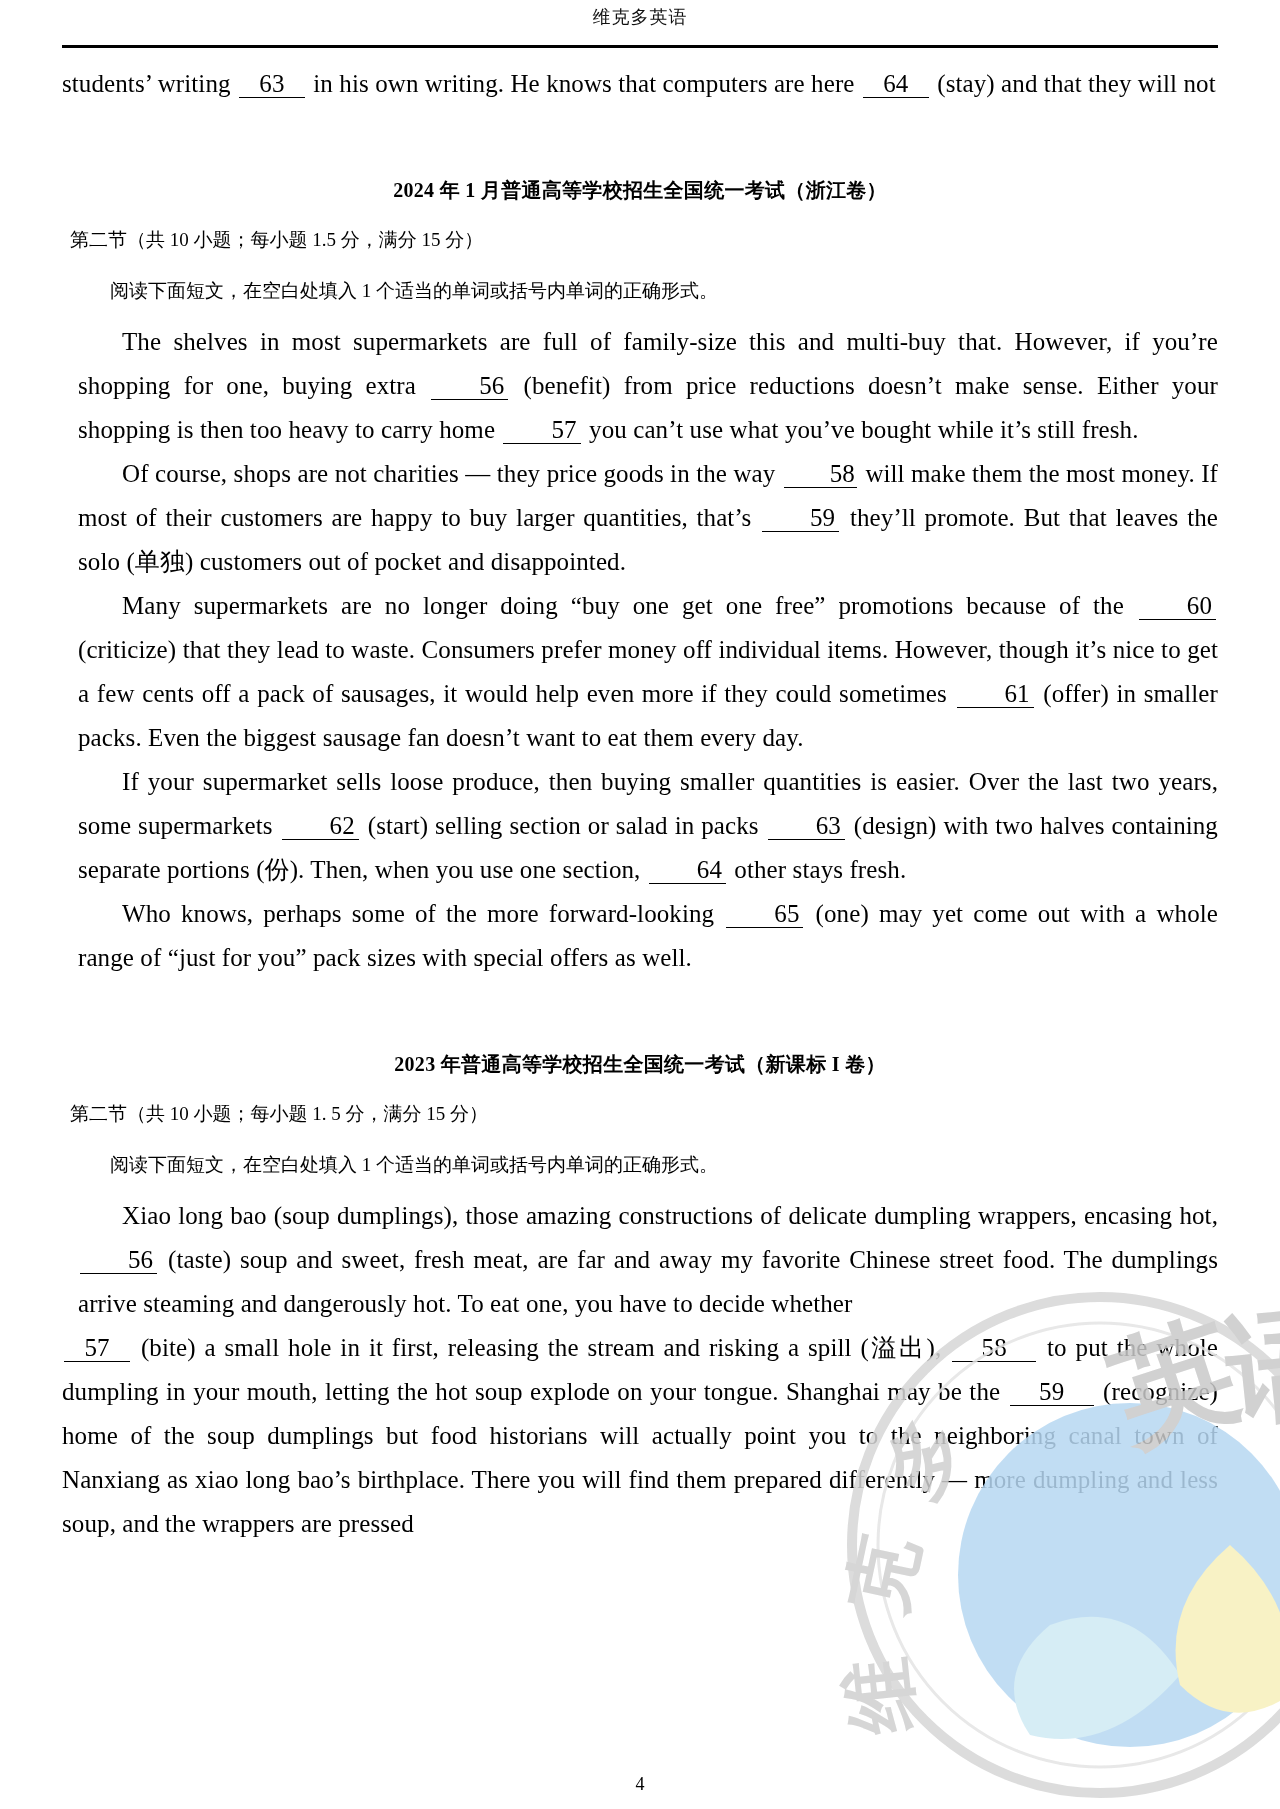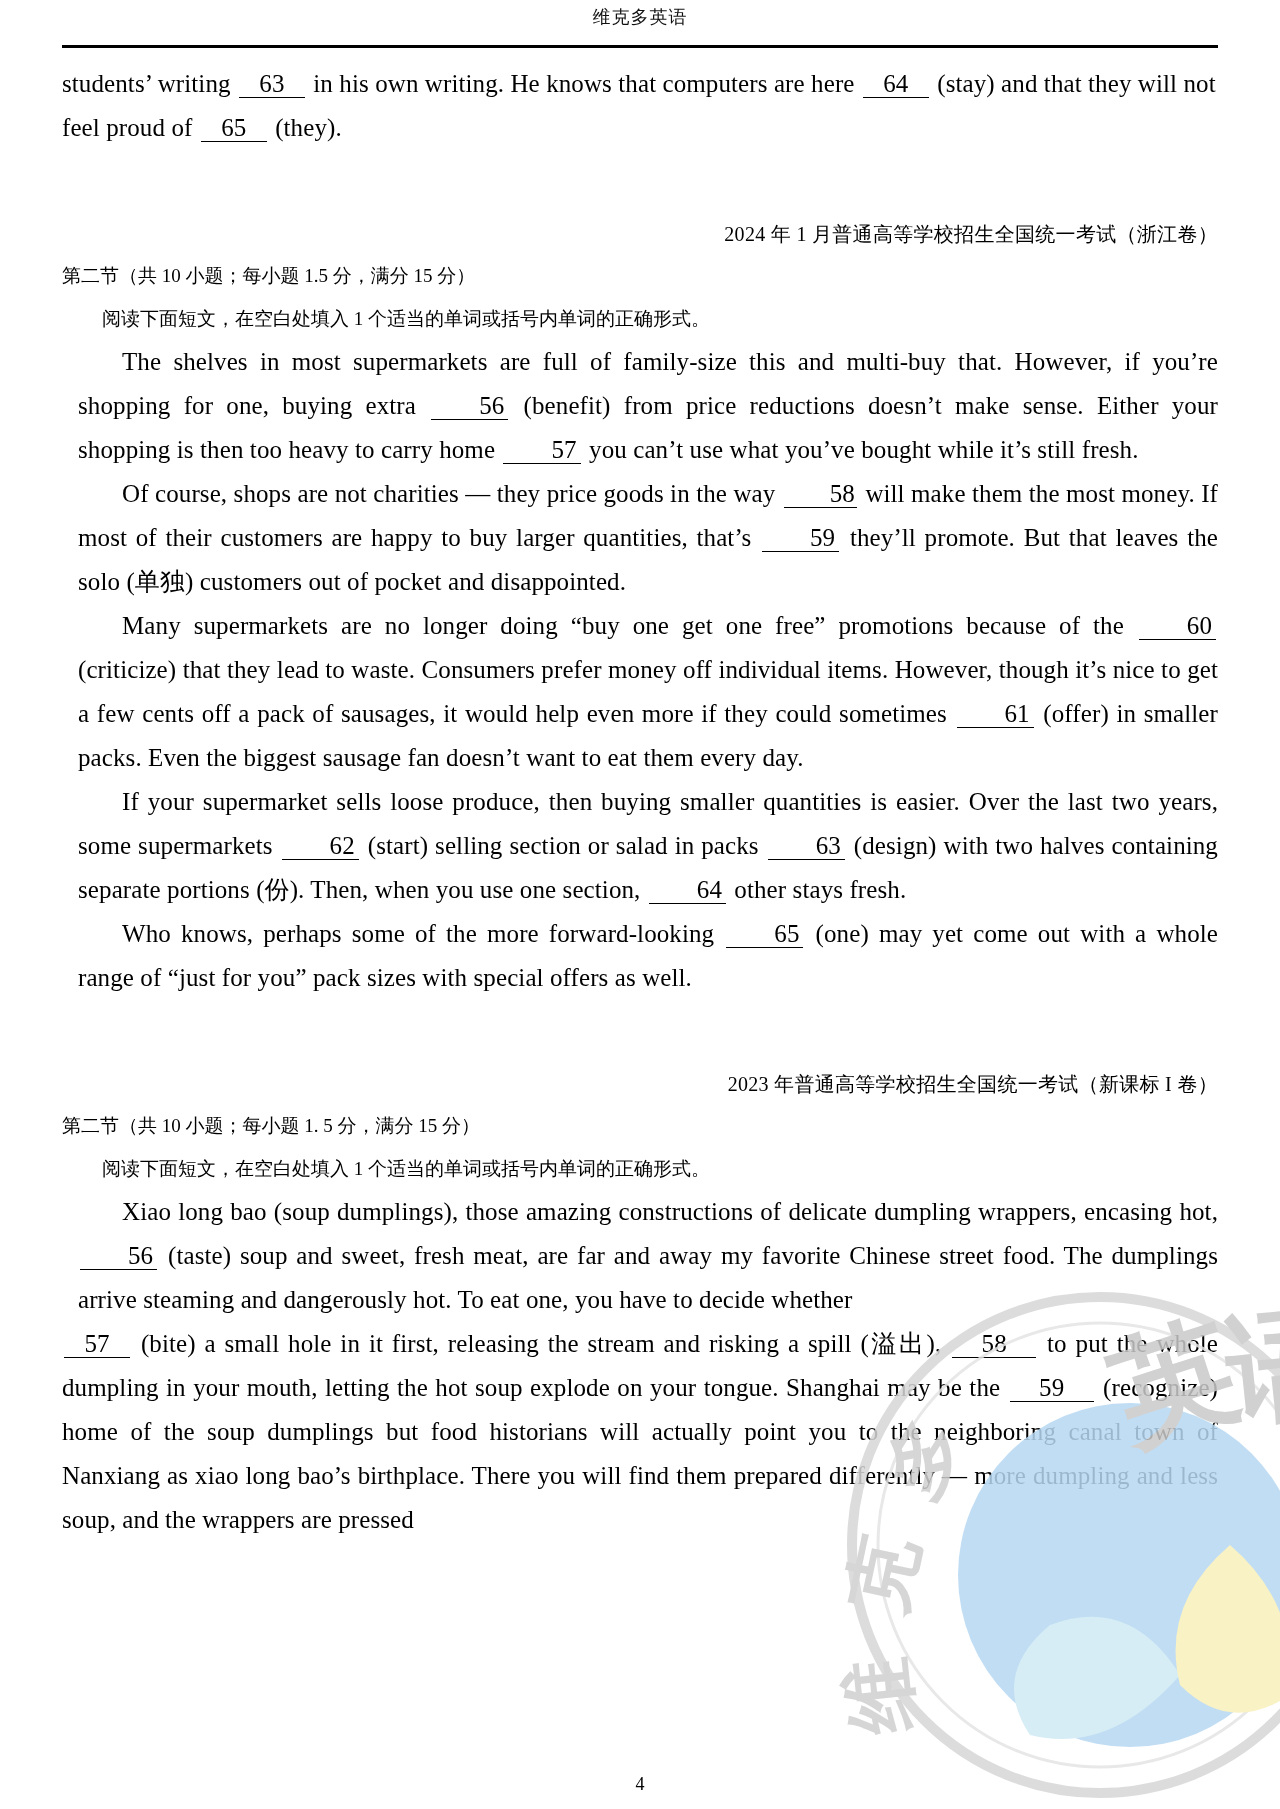--- a/index.html
+++ b/index.html
@@ -70,28 +70,28 @@
     line-height: 1.05;
     margin: 0 2px;
     padding: 0 4px;
   }
   .blank.wide { min-width: 76px; }
   .blank.narrow { min-width: 34px; padding: 0 2px; }
   .spacer-lg { height: 64px; }
 
   h2.exam-title {
     margin: 0;
-    text-align: right;
+    text-align: center;
     font-size: 20px;
-    font-weight: normal;
+    font-weight: bold;
     line-height: 40px;
     letter-spacing: 0.3px;
   }
   p.cn-line {
-    margin: 0;
+    margin: 8px;
     font-size: 19px;
     line-height: 43px;
   }
   p.cn-line.indent {
     text-indent: 40px;
   }
 
   .cjk { font-family: "Liberation Serif", "DejaVu Serif", serif; }
 
   
@@ -127,25 +127,20 @@
 
   <div class="body-zone">
 
     <div>
       <p class="para">
         <span>students’ writing</span>
         <span class="blank">63</span>
         <span>in his own writing. He knows that computers are here</span>
         <span class="blank">64</span>
         <span>(stay) and that they will not</span>
-      </p>
-      <p class="para">
-        <span>feel proud of</span>
-        <span class="blank">65</span>
-        <span>(they).</span>
       </p>
     </div>
 
     <div class="spacer-lg"></div>
 
     <div>
       <h2 class="exam-title cjk">2024 年 1 月普通高等学校招生全国统一考试（浙江卷）</h2>
       <p class="cn-line cjk">第二节（共 10 小题；每小题 1.5 分，满分 15 分）</p>
       <p class="cn-line cjk indent">阅读下面短文，在空白处填入 1 个适当的单词或括号内单词的正确形式。</p>
 

